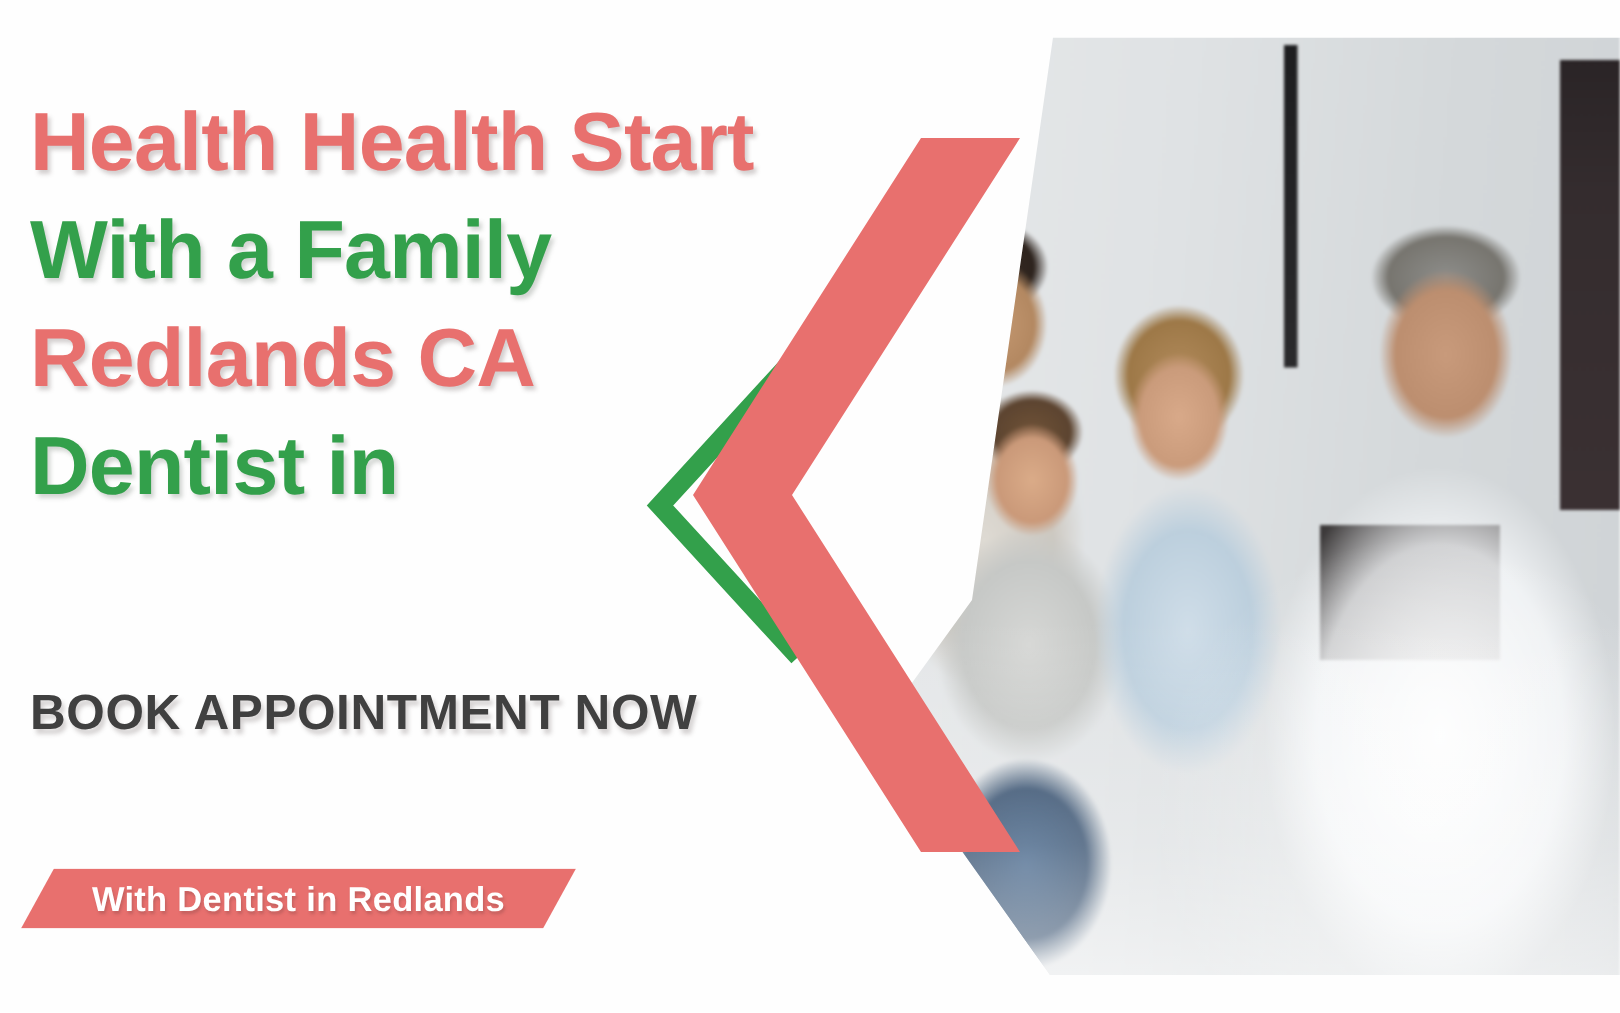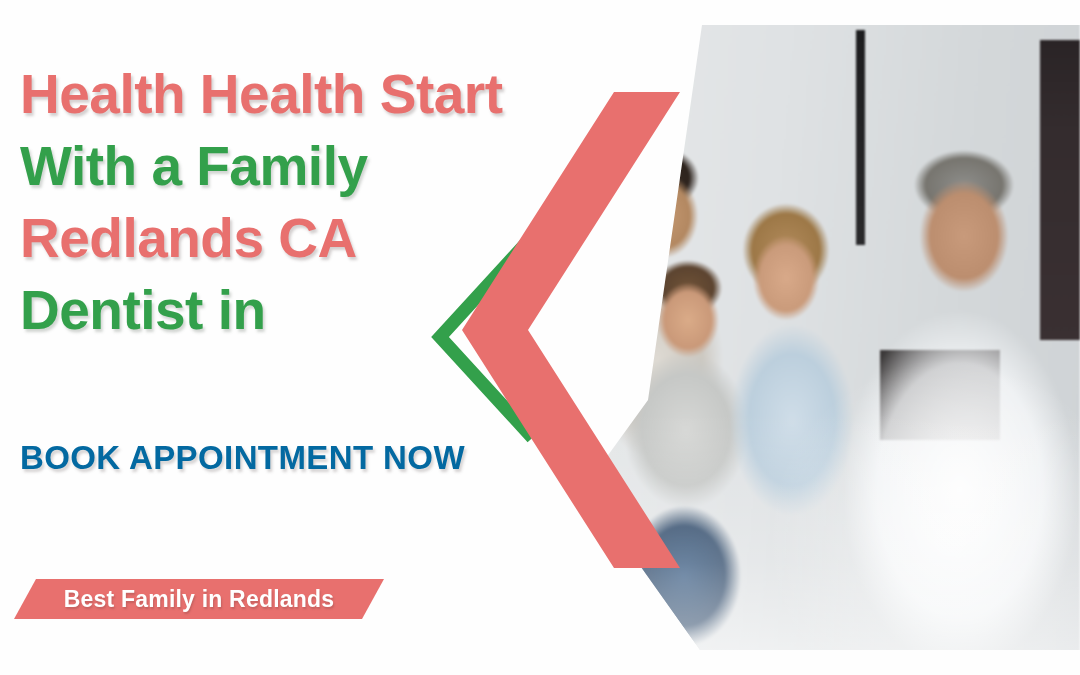--- a/index.html
+++ b/index.html
@@ -87,23 +87,23 @@
     font-size:55px;
     line-height:72px;
     letter-spacing:-0.5px;
     white-space:nowrap;
   }
   .hl-coral{color:#E8706E;text-shadow:2px 3px 3px rgba(120,110,110,.32);}
   .hl-green{color:#33A04B;text-shadow:2px 3px 3px rgba(110,120,110,.30);}
 
   
   #cta{
-    position:absolute;left:20px;top:439px;
+    position:absolute;left:20px;top:456px;
     font-size:33px;font-weight:700;letter-spacing:0.4px;
-    color:#0369a1;white-space:nowrap;
+    color:#404040;white-space:nowrap;
     text-shadow:2px 3px 3px rgba(120,110,110,.30);
   }
 
   
   #ribbon{
     position:absolute;left:14px;top:579px;
     width:370px;height:40px;
   }
   #ribbon-shape{
     position:absolute;inset:0;
@@ -140,16 +140,16 @@
     <span class="hl-line hl-coral">Health Health Start</span>
     <span class="hl-line hl-green">With a Family</span>
     <span class="hl-line hl-coral">Redlands CA</span>
     <span class="hl-line hl-green">Dentist in</span>
   </div>
 
   <div id="cta">BOOK APPOINTMENT NOW</div>
 
   <div id="ribbon">
     <div id="ribbon-shape"></div>
-    <div id="ribbon-label">Best Family in Redlands</div>
+    <div id="ribbon-label">With Dentist in Redlands</div>
   </div>
 
 </div>
 
 </body></html>

